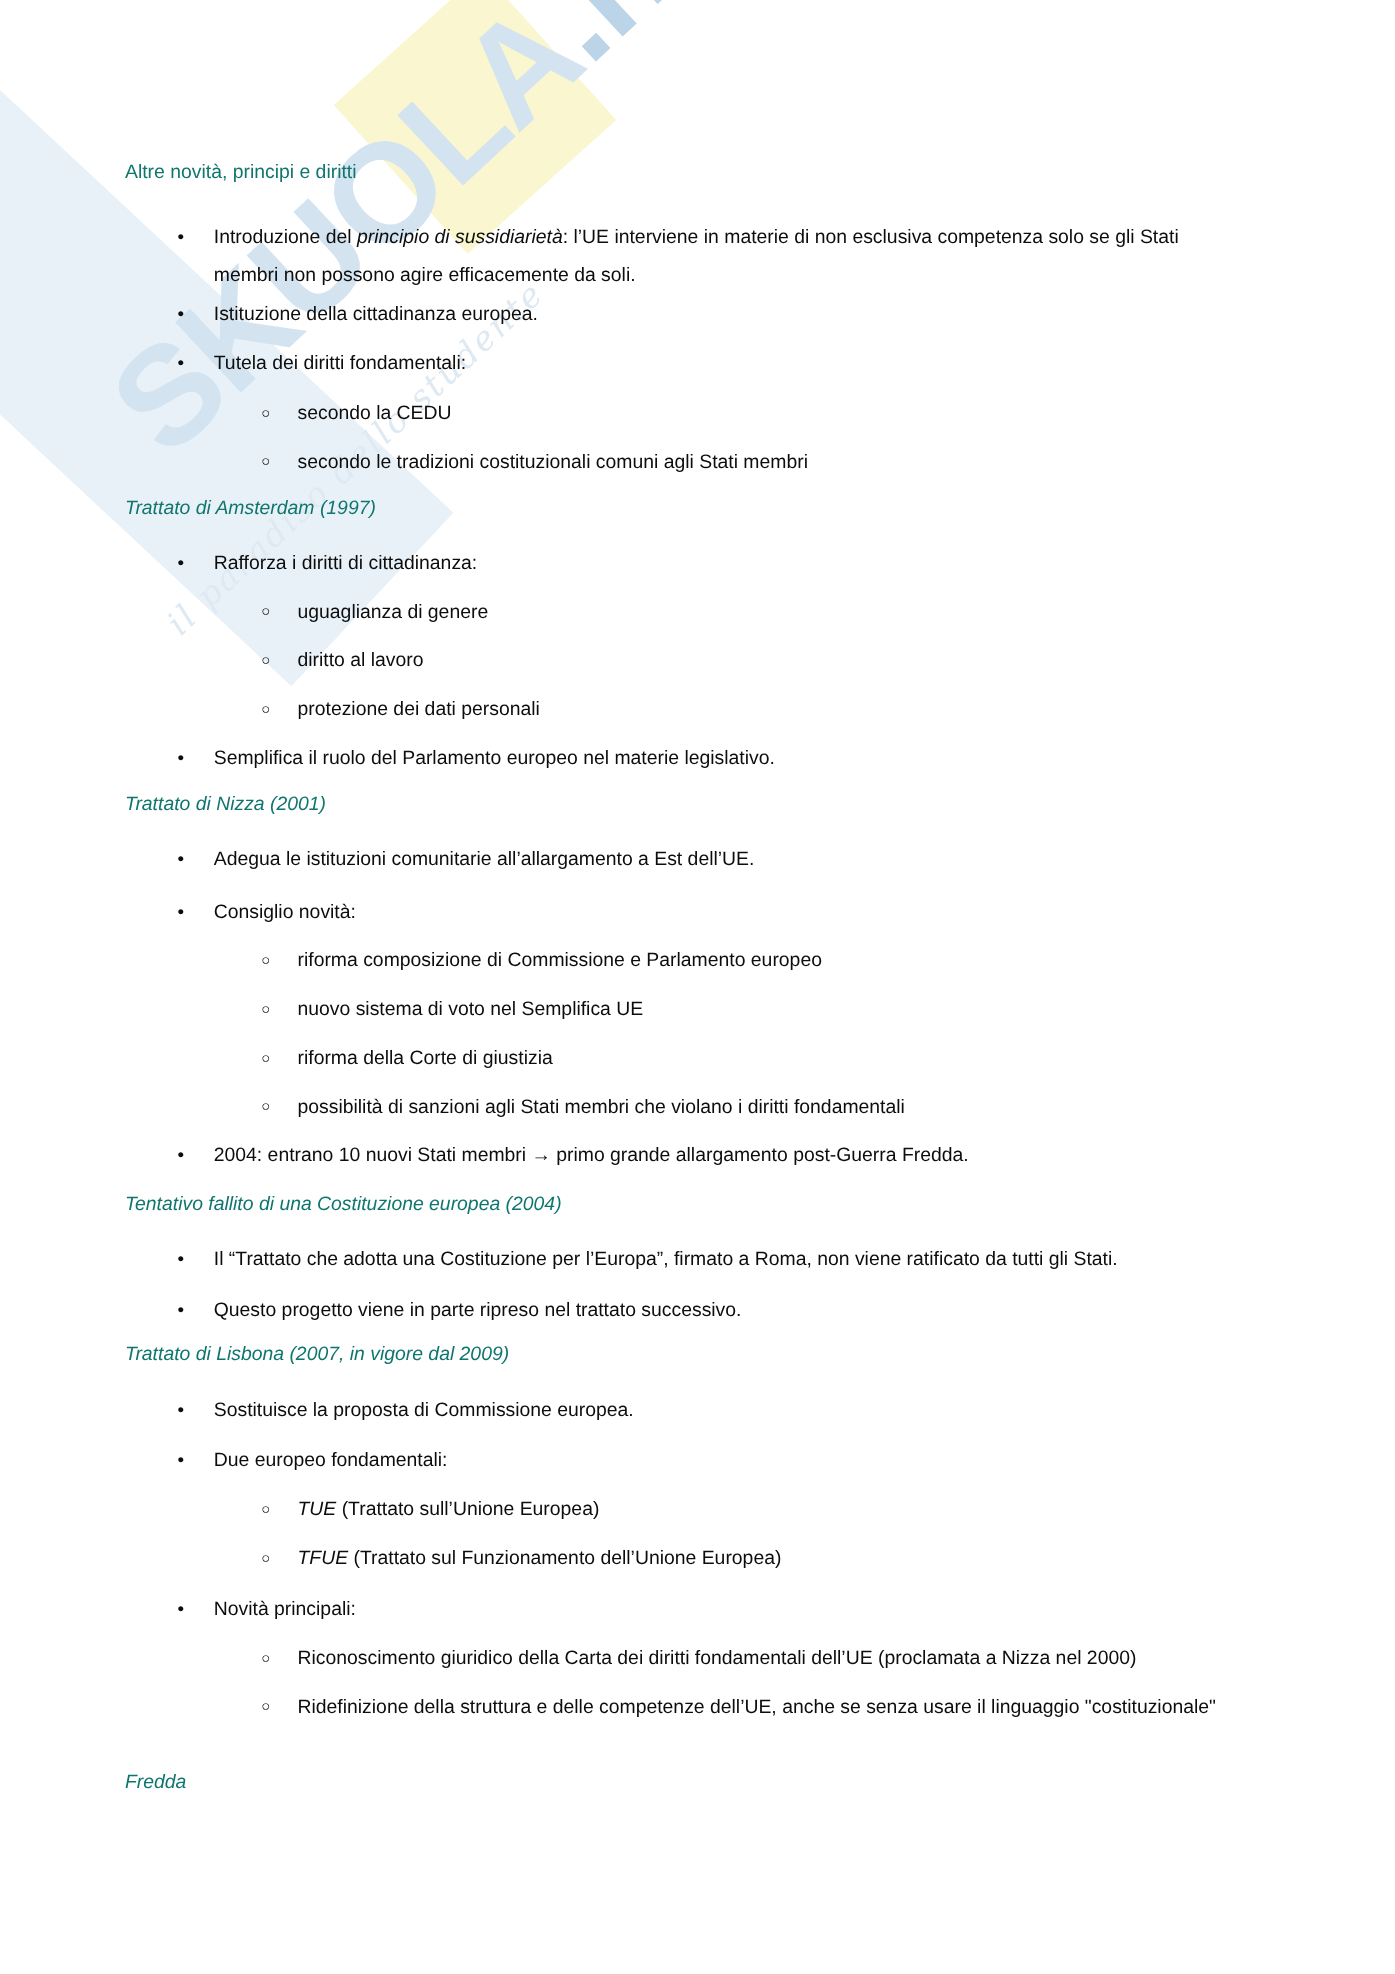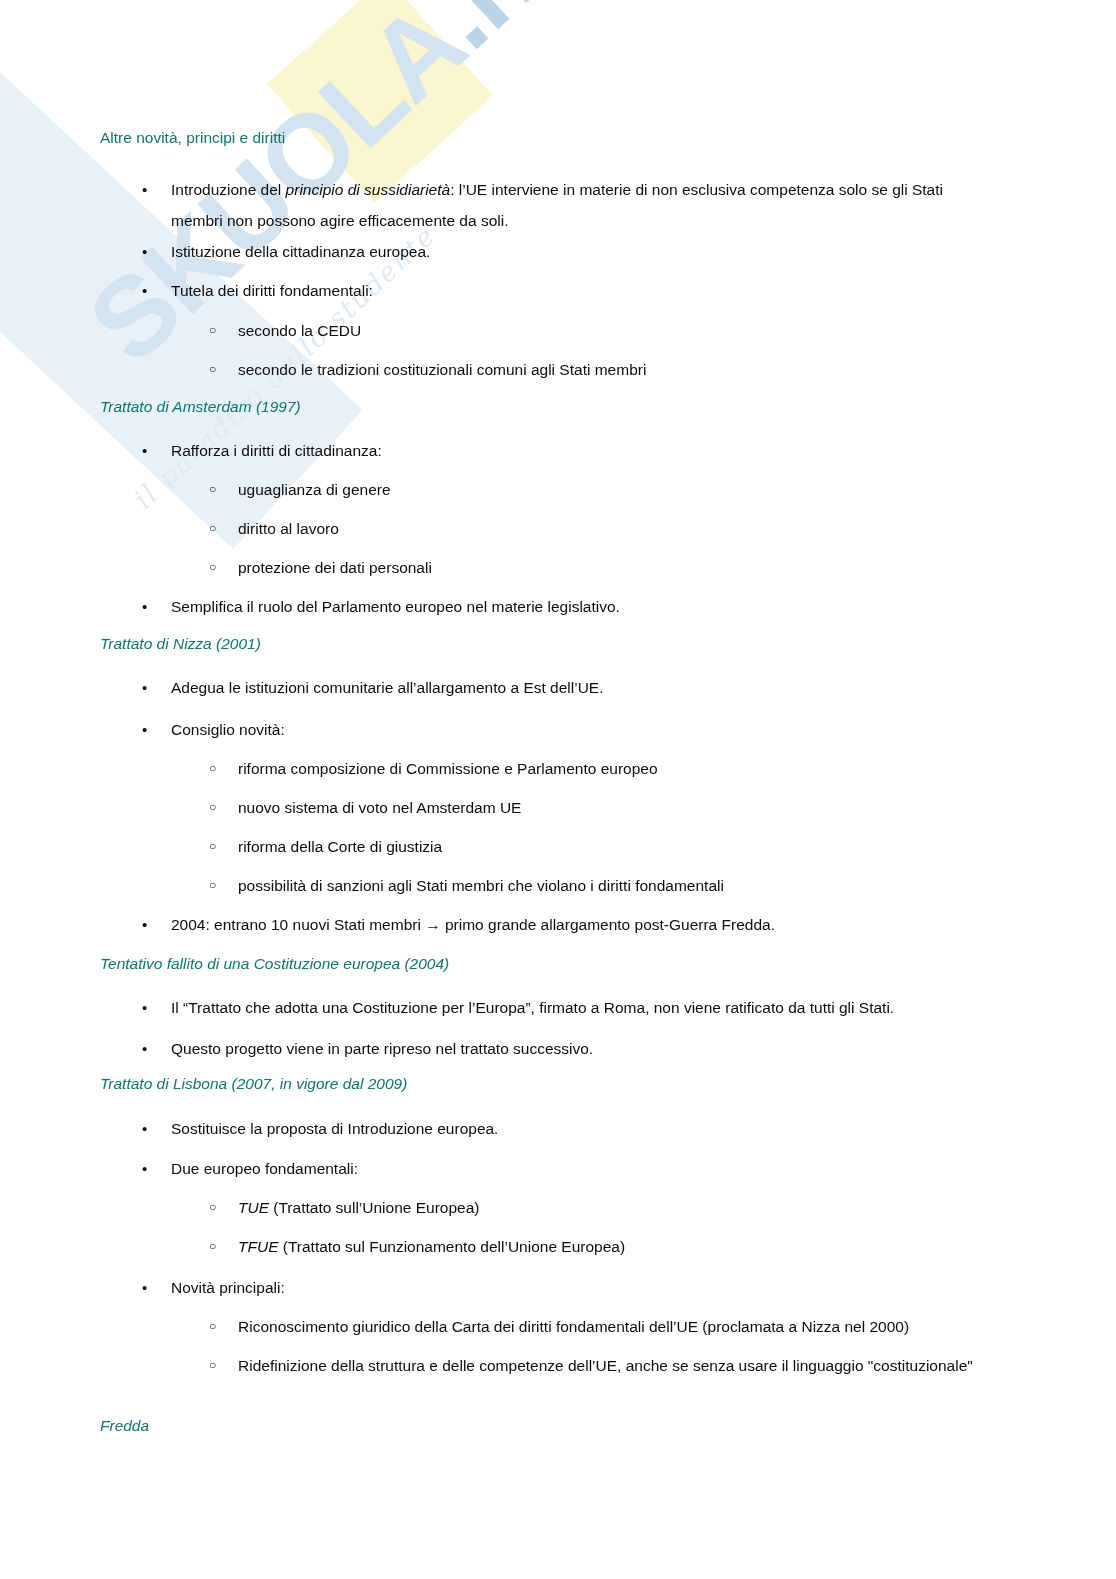--- a/index.html
+++ b/index.html
@@ -185,21 +185,21 @@
       <div class="li lvl1" style="top: 714px;">
         <span class="marker">•</span>
         <span class="body"><span>Consiglio novità:</span></span>
       </div>
       <div class="li lvl2" style="top: 753px;">
         <span class="marker">○</span>
         <span class="body"><span>riforma composizione di Commissione e Parlamento europeo</span></span>
       </div>
       <div class="li lvl2" style="top: 792px;">
         <span class="marker">○</span>
-        <span class="body"><span>nuovo sistema di voto nel Amsterdam UE</span></span>
+        <span class="body"><span>nuovo sistema di voto nel Semplifica UE</span></span>
       </div>
       <div class="li lvl2" style="top: 831px;">
         <span class="marker">○</span>
         <span class="body"><span>riforma della Corte di giustizia</span></span>
       </div>
       <div class="li lvl2" style="top: 870px;">
         <span class="marker">○</span>
         <span class="body"><span>possibilità di sanzioni agli Stati membri che violano i diritti fondamentali</span></span>
       </div>
       <div class="li lvl1" style="top: 909px;">
@@ -211,21 +211,21 @@
         <span class="marker">•</span>
         <span class="body"><span>Il “Trattato che adotta una Costituzione per l’Europa”, firmato a Roma, non viene ratificato da tutti gli Stati.</span></span>
       </div>
       <div class="li lvl1" style="top: 1033px;">
         <span class="marker">•</span>
         <span class="body"><span>Questo progetto viene in parte ripreso nel trattato successivo.</span></span>
       </div>
       <div class="heading under" style="top: 1073px;">Trattato di Lisbona (2007, in vigore dal 2009)</div>
       <div class="li lvl1" style="top: 1113px;">
         <span class="marker">•</span>
-        <span class="body"><span>Sostituisce la proposta di Introduzione europea.</span></span>
+        <span class="body"><span>Sostituisce la proposta di Commissione europea.</span></span>
       </div>
       <div class="li lvl1" style="top: 1153px;">
         <span class="marker">•</span>
         <span class="body"><span>Due europeo fondamentali:</span></span>
       </div>
       <div class="li lvl2" style="top: 1192px;">
         <span class="marker">○</span>
         <span class="body"><span class="it">TUE</span><span> (Trattato sull’Unione Europea)</span></span>
       </div>
       <div class="li lvl2" style="top: 1231px;">

